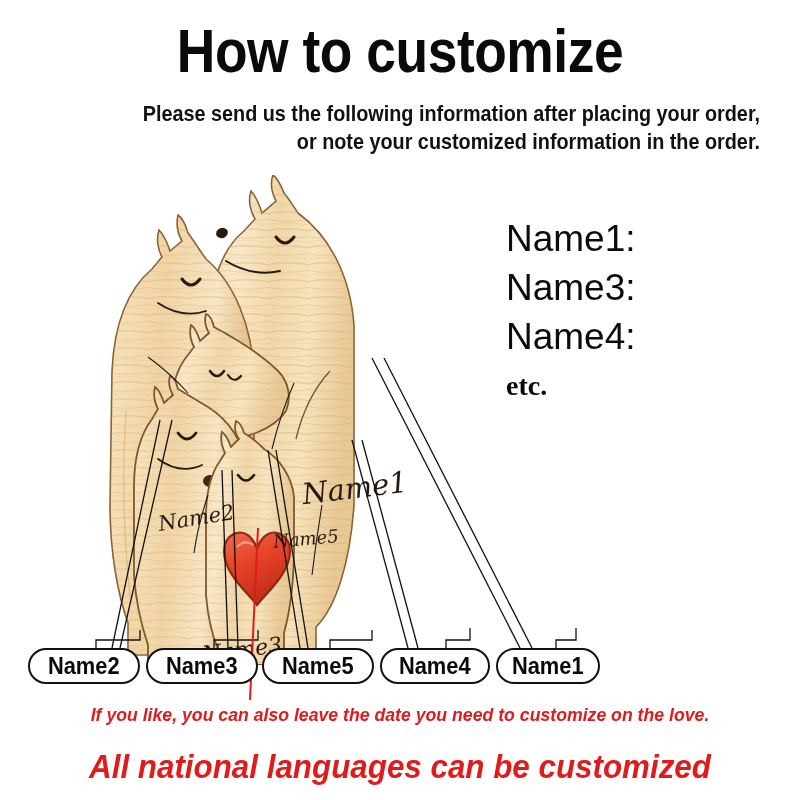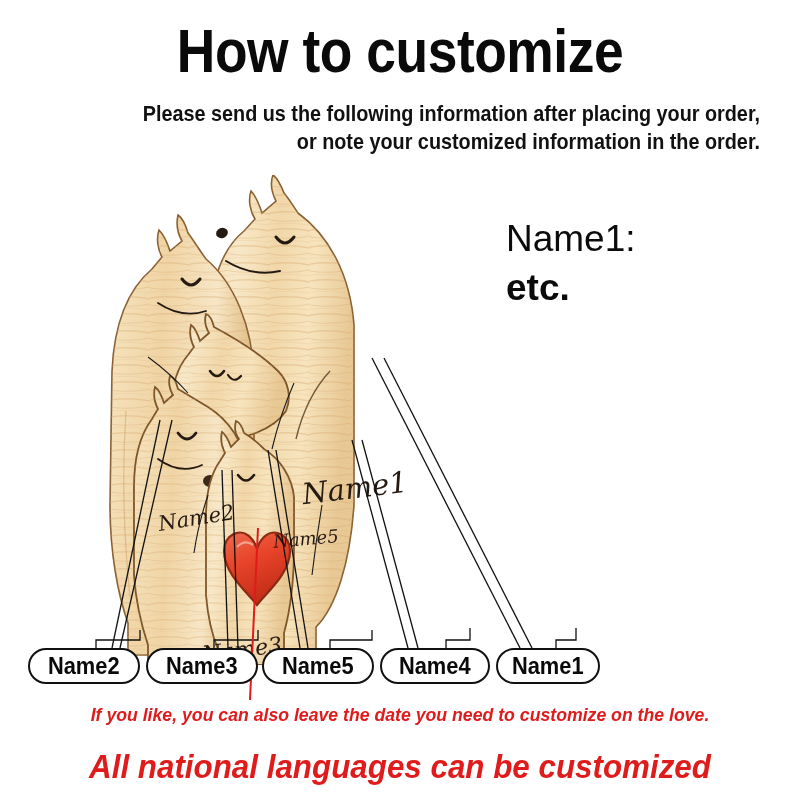--- a/index.html
+++ b/index.html
@@ -62,22 +62,23 @@
   }
   #name-list .name-row {
     font-family: "Liberation Sans", sans-serif;
     font-size: 37px;
     line-height: 49px;
     font-weight: normal;
     color: #0b0b0b;
     white-space: nowrap;
   }
   #name-list .name-row.etc-row {
-    font-size: 37px;
-    font-weight: bold;
+    font-size: 28px;
+    font-weight: bold;
+    font-family: Liberation Serif, serif;
   }
 
   
   #sculpture {
     position: absolute;
     left: 30px;
     top: 175px;
     width: 450px;
     height: 490px;
   }
@@ -164,20 +165,22 @@
 
   <div id="title">How to customize</div>
 
   <div id="subtitle">
     <span class="sub-line">Please send us the following information after placing your order,</span>
     <span class="sub-line">or note your customized information in the order.</span>
   </div>
 
   <div id="name-list">
     <div class="name-row">Name1:</div>
+    <div class="name-row">Name3:</div>
+    <div class="name-row">Name4:</div>
     <div class="name-row etc-row">etc.</div>
   </div>
 
   <div id="sculpture">
     <svg width="450" height="490" viewBox="0 0 450 490">
       <defs>
         <linearGradient id="woodBase" x1="0" y1="0" x2="1" y2="0.25">
           <stop offset="0%" stop-color="#f3ddb4"></stop>
           <stop offset="22%" stop-color="#f8e8c8"></stop>
           <stop offset="48%" stop-color="#f1d7a9"></stop>

